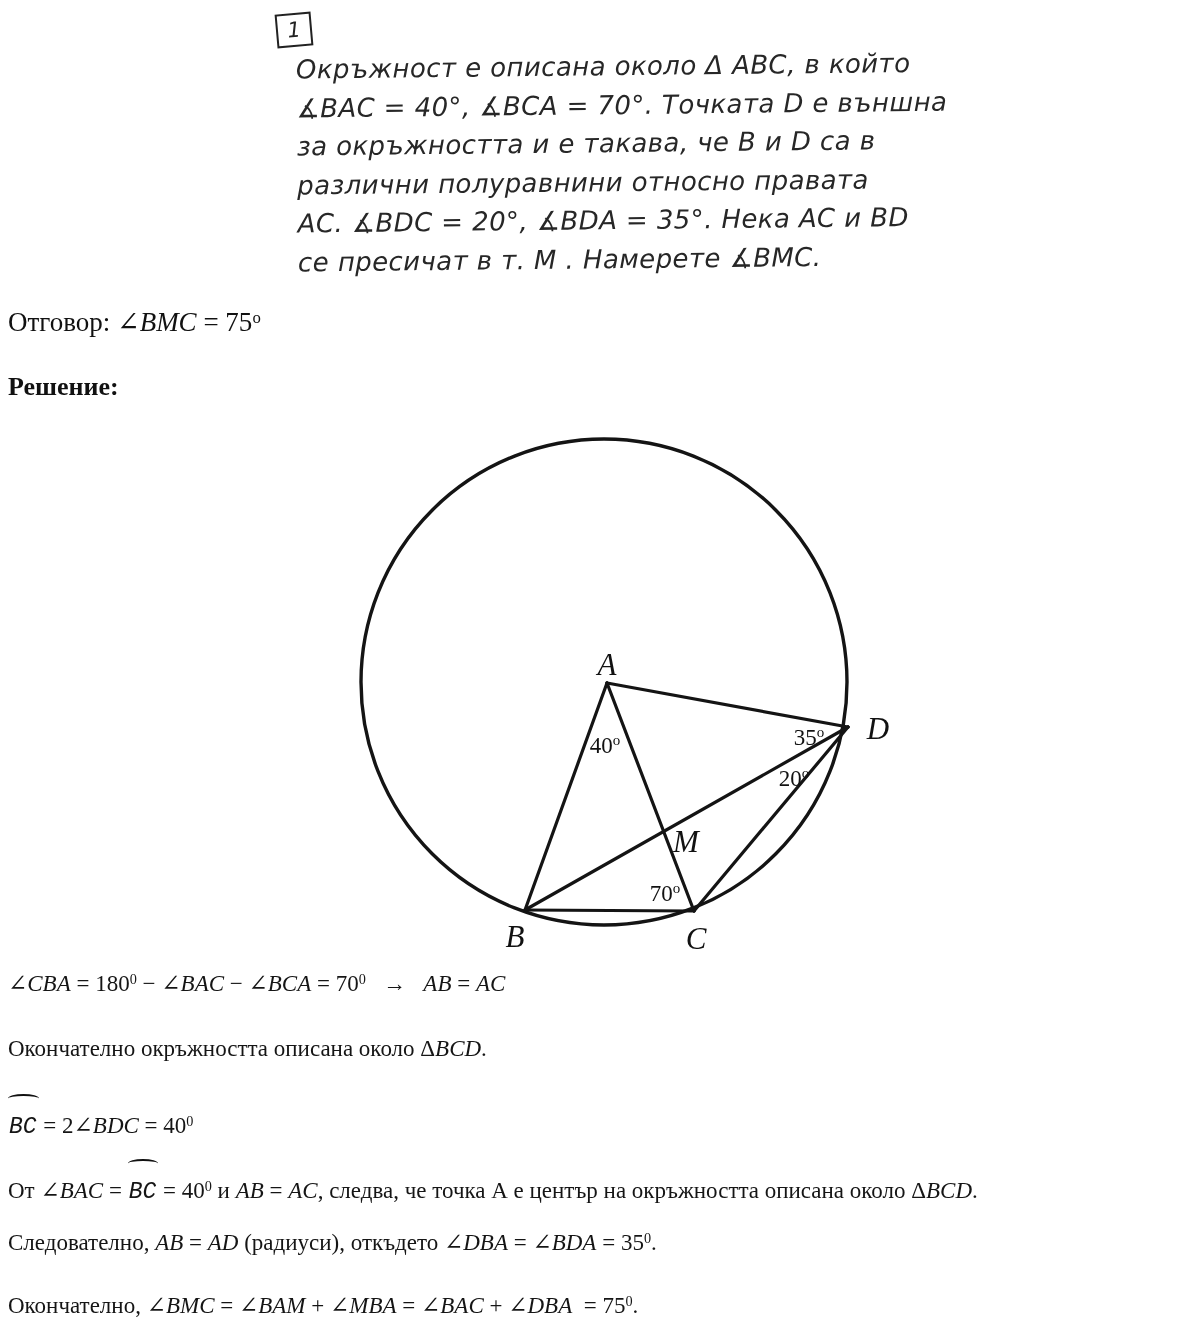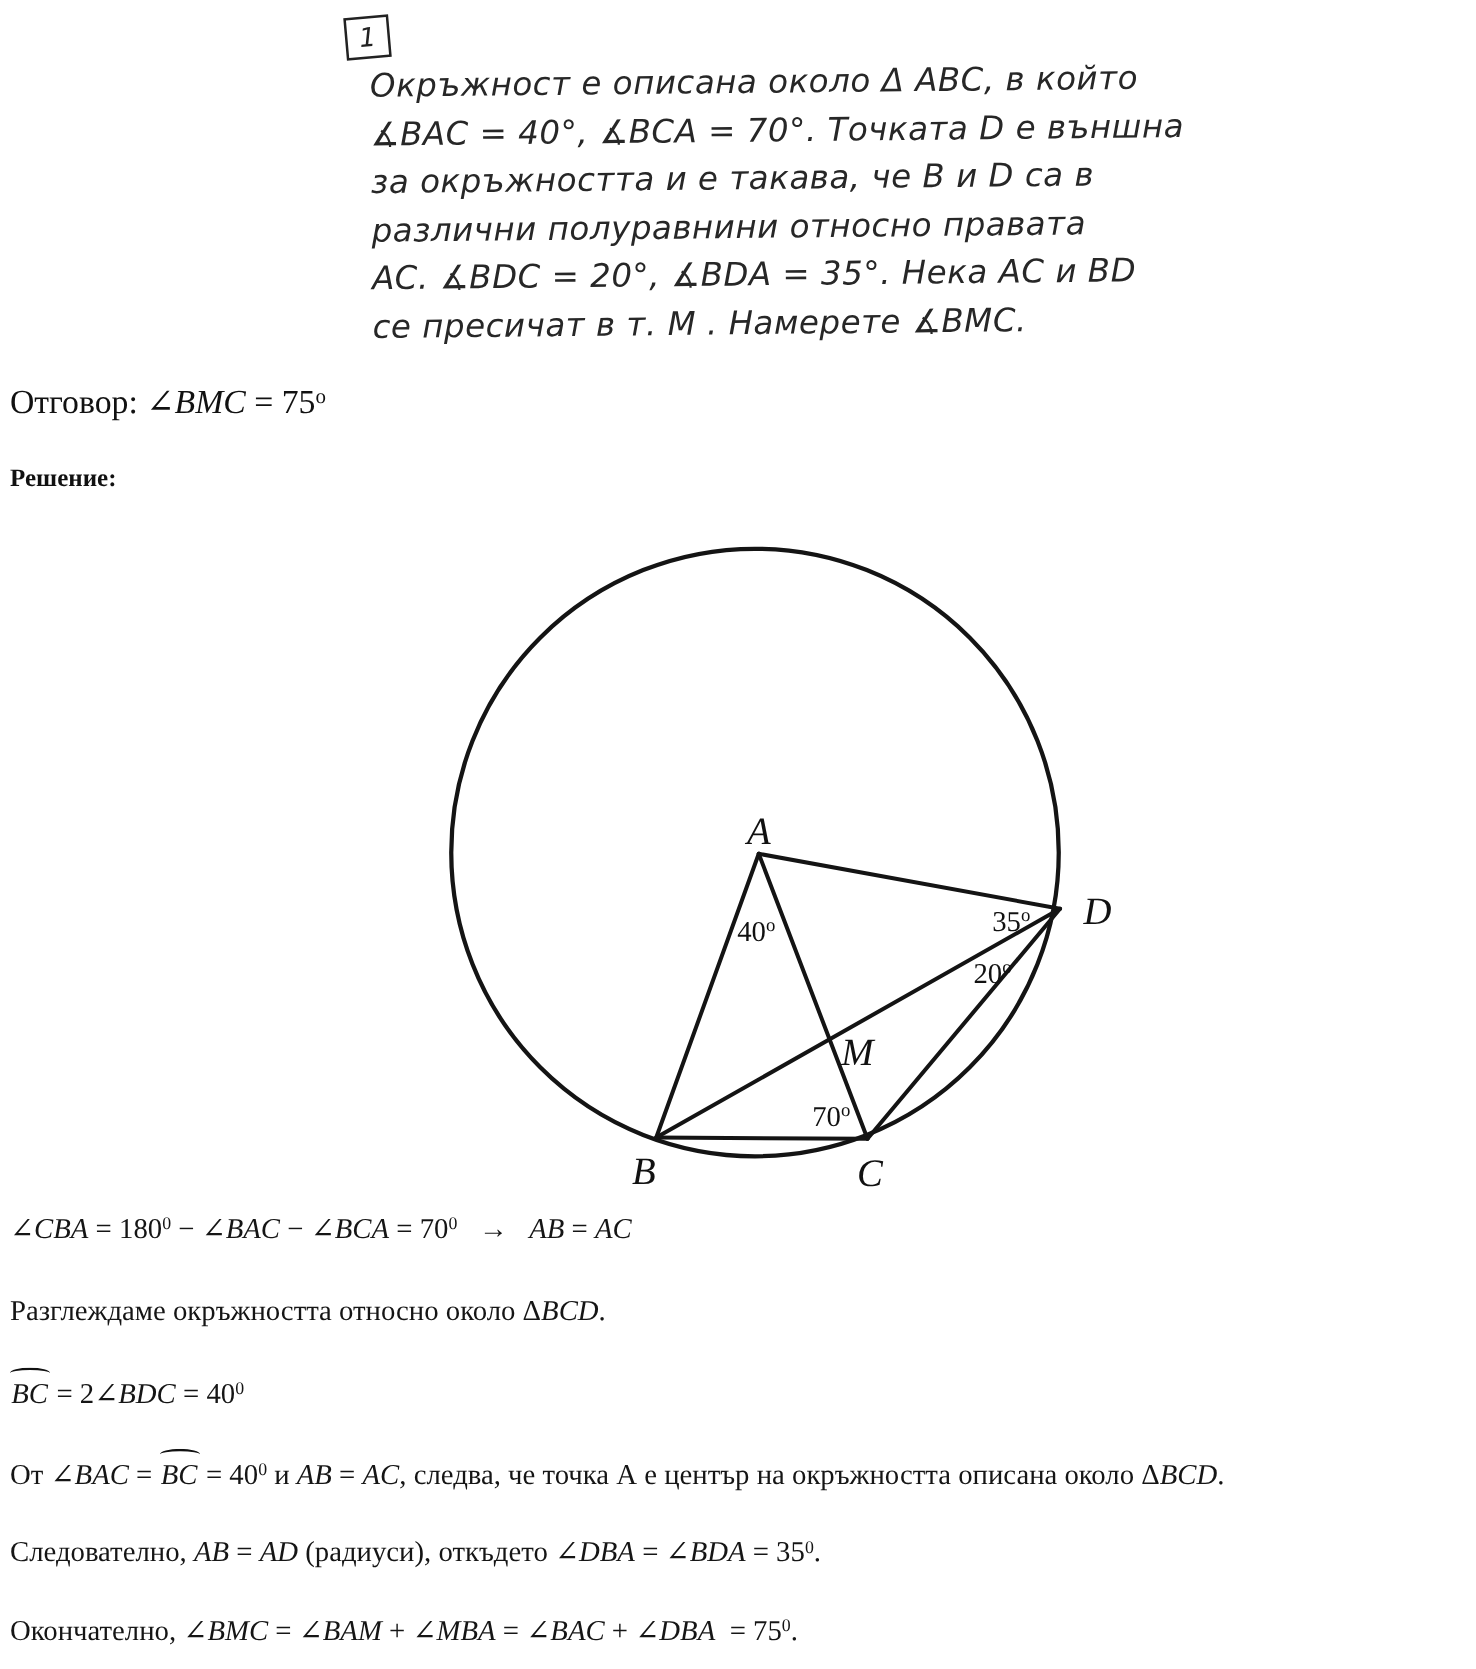--- a/index.html
+++ b/index.html
@@ -24,31 +24,31 @@
     white-space:nowrap;
   }
   .hw-line { height:38.5px; }
 
   
   #answer {
     position:absolute; left:8px; top:306px; font-size:27px; font-weight:normal;
     white-space:nowrap;
   }
   #solution-heading {
-    position:absolute; left:8px; top:372px; font-size:20px; font-weight:bold;
+    position:absolute; left:8px; top:372px; font-size:26px; font-weight:bold;
   }
 
   
   .solution-line {
     position:absolute; left:8px; font-size:23px; white-space:nowrap; color:#151515;
   }
   .seg.rm { font-style:normal; }
   .seg.it { font-style:italic; }
   .seg.sup { font-size:0.62em; position:relative; top:-0.48em; }
-  .seg.hat { display:inline-block; position:relative; font-style:italic; padding:4px 1px; }
+  .seg.hat { display:inline-block; position:relative; font-style:italic; padding:16px 1px;font-family:Liberation Mono, monospace; }
   .seg.hat::before {
     content:""; position:absolute; left:0; right:-1px; top:-4px; height:7px;
     border-top:2.2px solid #111; border-radius:55% 55% 0 0;
   }
 
   
   #diagram {
     position:absolute; left:0; top:0; width:1181px; height:1335px;
   }
 </style>
@@ -87,19 +87,19 @@
       <text x="696" y="949" text-anchor="middle" font-family="Liberation Serif, DejaVu Serif, serif" font-style="italic" font-size="31" fill="#111">C</text>
       <text x="878" y="739" text-anchor="middle" font-family="Liberation Serif, DejaVu Serif, serif" font-style="italic" font-size="31" fill="#111">D</text>
       <text x="686" y="852" text-anchor="middle" font-family="Liberation Serif, DejaVu Serif, serif" font-style="italic" font-size="31" fill="#111">M</text>
       <text x="605" y="753" text-anchor="middle" font-family="Liberation Serif, DejaVu Serif, serif" font-size="23" fill="#111"><tspan>40</tspan><tspan dy="-8" font-size="15">o</tspan></text>
       <text x="809" y="745" text-anchor="middle" font-family="Liberation Serif, DejaVu Serif, serif" font-size="23" fill="#111"><tspan>35</tspan><tspan dy="-8" font-size="15">o</tspan></text>
       <text x="794" y="786" text-anchor="middle" font-family="Liberation Serif, DejaVu Serif, serif" font-size="23" fill="#111"><tspan>20</tspan><tspan dy="-8" font-size="15">o</tspan></text>
       <text x="665" y="901" text-anchor="middle" font-family="Liberation Serif, DejaVu Serif, serif" font-size="23" fill="#111"><tspan>70</tspan><tspan dy="-8" font-size="15">o</tspan></text>
     </svg>
 
   <div class="solution-line" style="top:970px"><span class="seg rm">∠</span><span class="seg it">CBA</span><span class="seg rm"> = 180</span><span class="seg sup">0</span><span class="seg rm"> − ∠</span><span class="seg it">BAC</span><span class="seg rm"> − ∠</span><span class="seg it">BCA</span><span class="seg rm"> = 70</span><span class="seg sup">0</span><span class="seg rm">&nbsp;&nbsp;&nbsp;→&nbsp;&nbsp;&nbsp;</span><span class="seg it">AB</span><span class="seg rm"> = </span><span class="seg it">AC</span></div>
-  <div class="solution-line" style="top:1036px"><span class="seg rm">Разглеждаме окръжността относно около Δ</span><span class="seg it">BCD</span><span class="seg rm">.</span></div>
+  <div class="solution-line" style="top:1036px"><span class="seg rm">Окончателно окръжността описана около Δ</span><span class="seg it">BCD</span><span class="seg rm">.</span></div>
   <div class="solution-line" style="top:1098px"><span class="seg hat">BC</span><span class="seg rm"> = 2∠</span><span class="seg it">BDC</span><span class="seg rm"> = 40</span><span class="seg sup">0</span></div>
   <div class="solution-line" style="top:1163px"><span class="seg rm">От ∠</span><span class="seg it">BAC</span><span class="seg rm"> = </span><span class="seg hat">BC</span><span class="seg rm"> = 40</span><span class="seg sup">0</span><span class="seg rm"> и </span><span class="seg it">AB</span><span class="seg rm"> = </span><span class="seg it">AC</span><span class="seg rm">, следва, че точка А е център на окръжността описана около Δ</span><span class="seg it">BCD</span><span class="seg rm">.</span></div>
   <div class="solution-line" style="top:1229px"><span class="seg rm">Следователно, </span><span class="seg it">AB</span><span class="seg rm"> = </span><span class="seg it">AD</span><span class="seg rm"> (радиуси), откъдето ∠</span><span class="seg it">DBA</span><span class="seg rm"> = ∠</span><span class="seg it">BDA</span><span class="seg rm"> = 35</span><span class="seg sup">0</span><span class="seg rm">.</span></div>
   <div class="solution-line" style="top:1292px"><span class="seg rm">Окончателно, ∠</span><span class="seg it">BMC</span><span class="seg rm"> = ∠</span><span class="seg it">BAM</span><span class="seg rm"> + ∠</span><span class="seg it">MBA</span><span class="seg rm"> = ∠</span><span class="seg it">BAC</span><span class="seg rm"> + ∠</span><span class="seg it">DBA</span><span class="seg rm">&nbsp; = 75</span><span class="seg sup">0</span><span class="seg rm">.</span></div>
 
 </div>
 
 </body></html>

